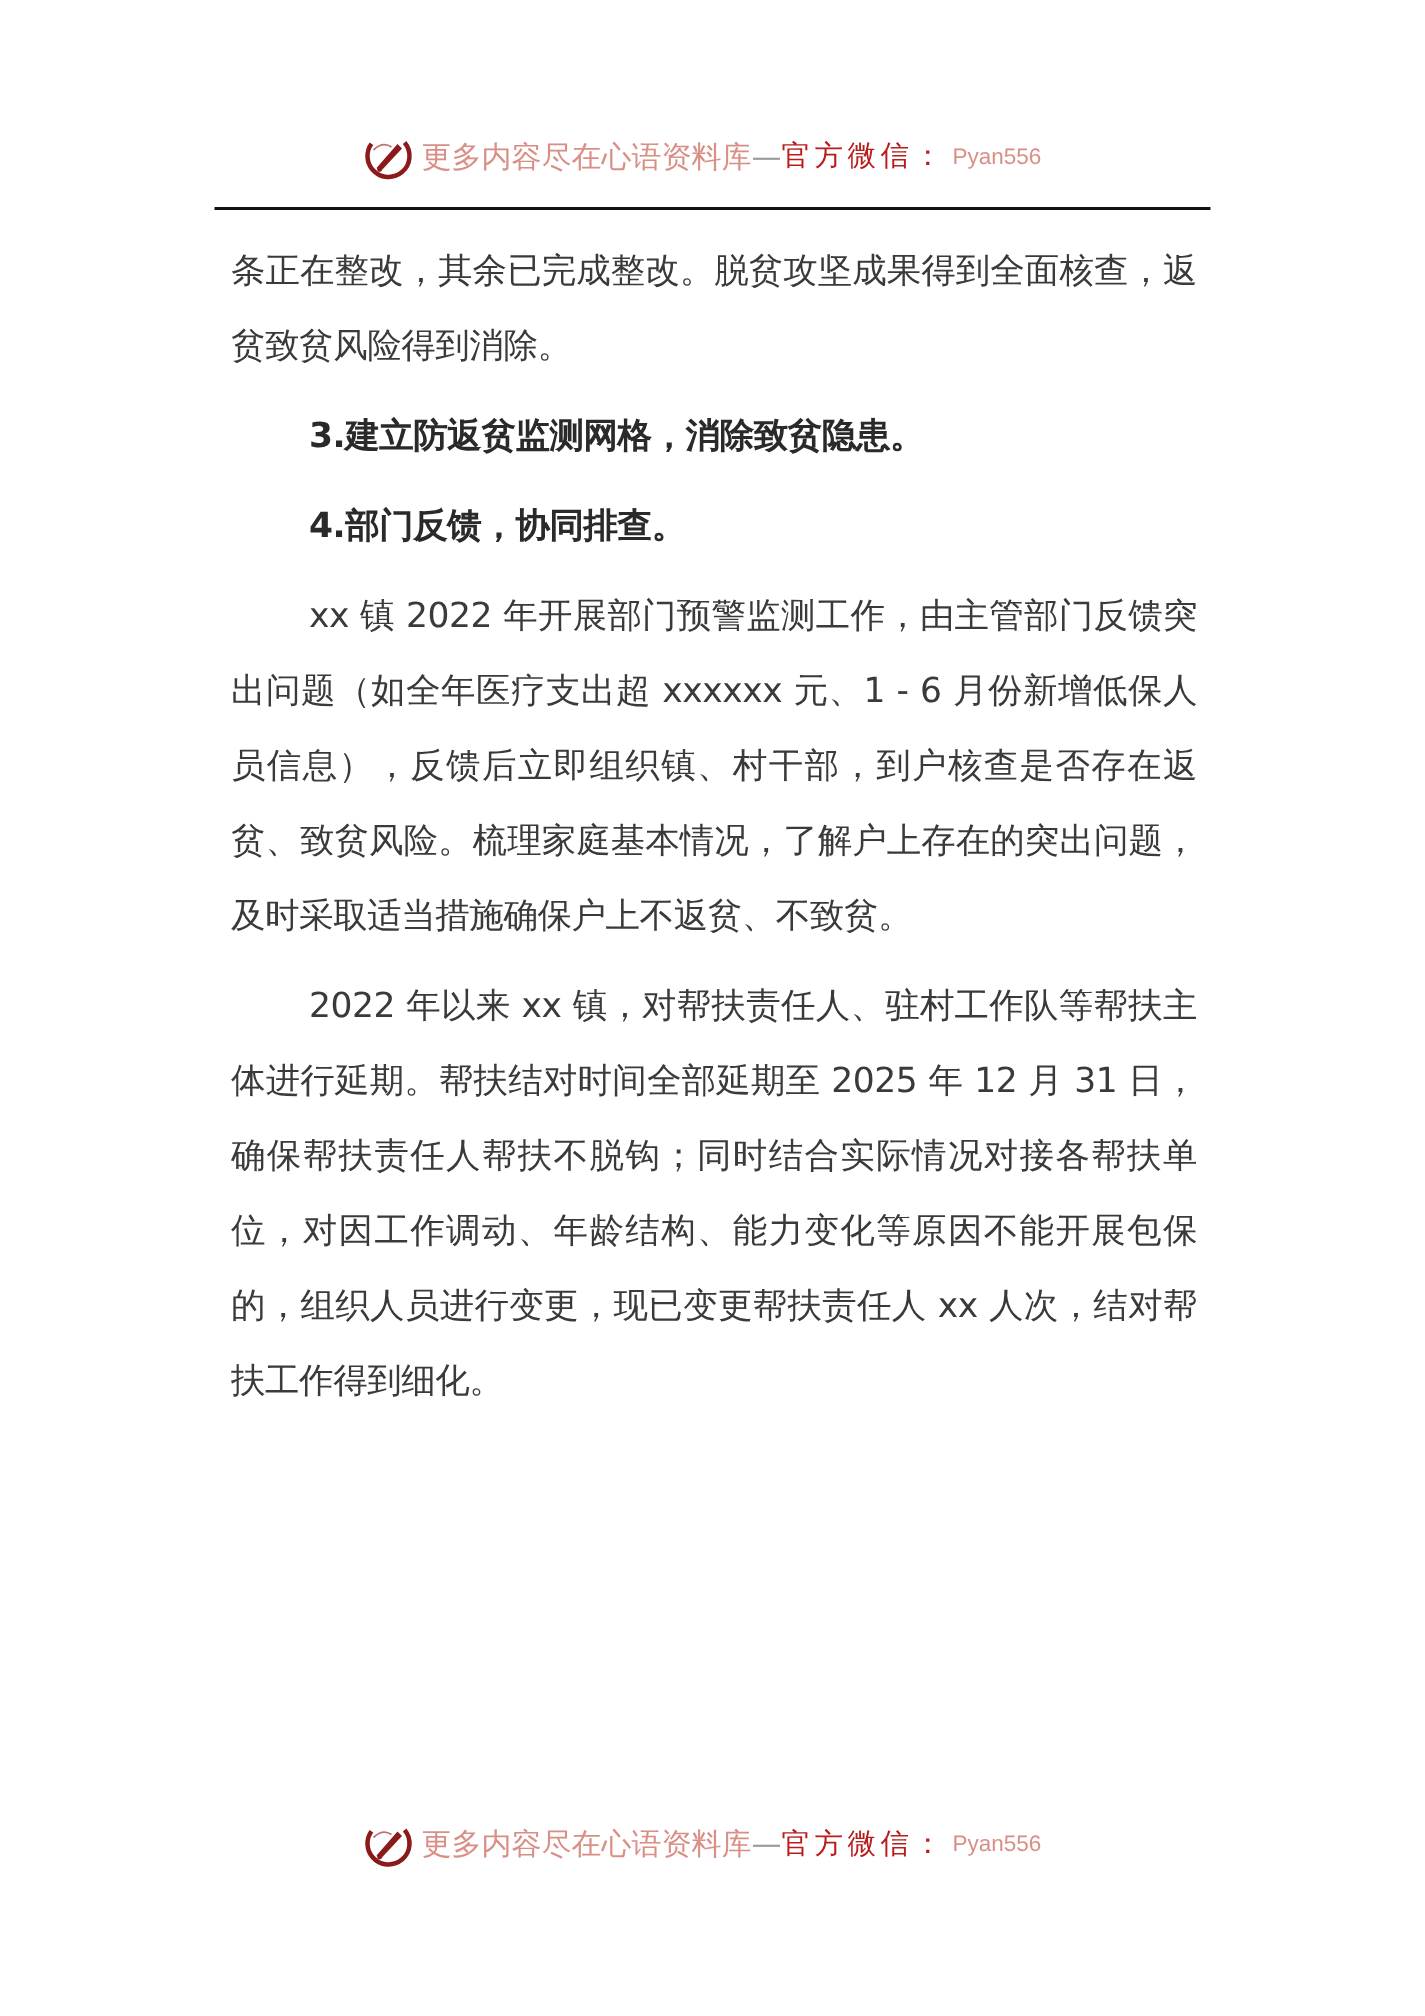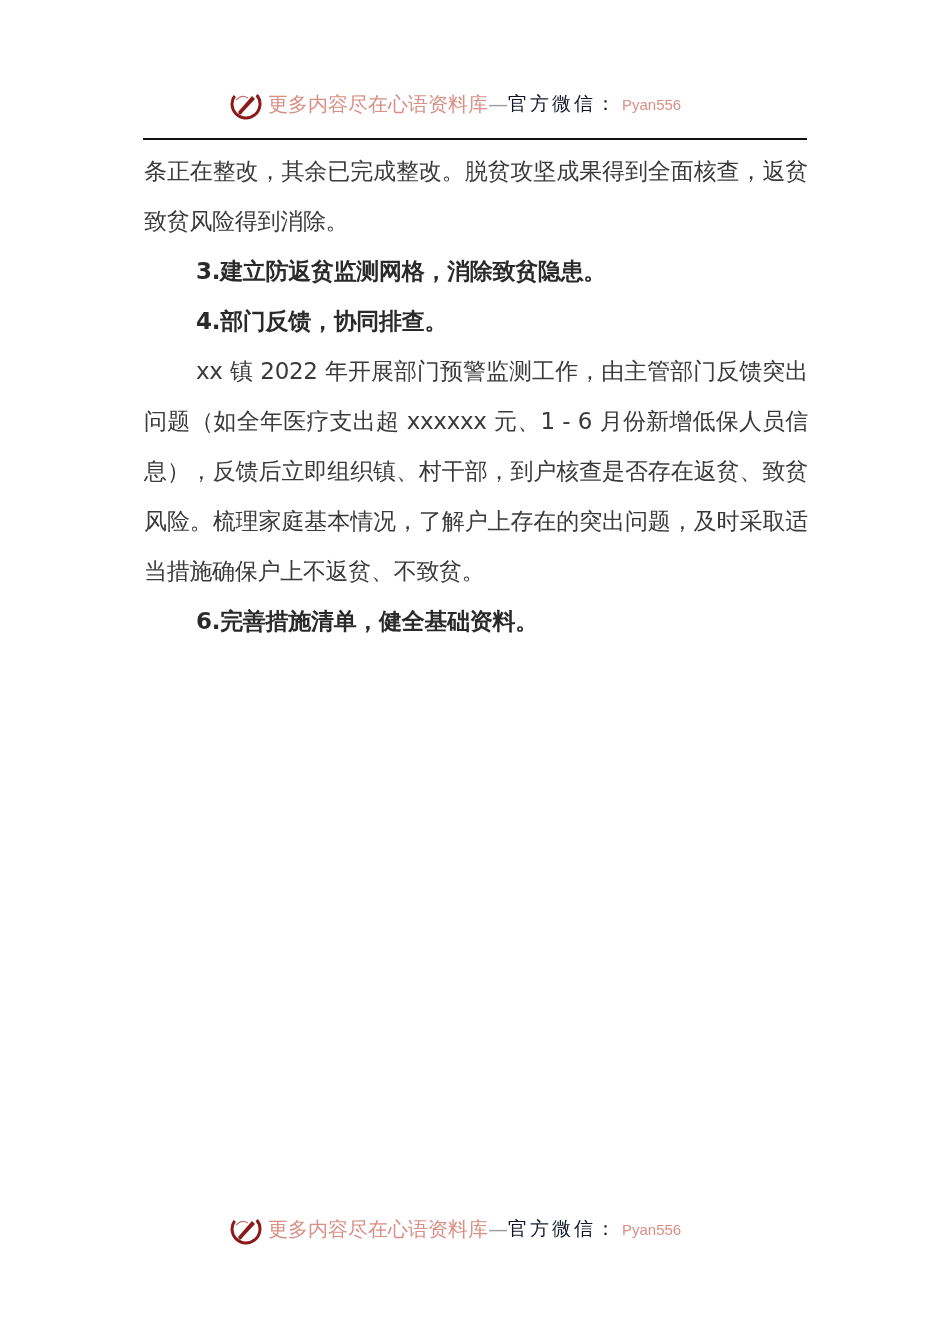--- a/index.html
+++ b/index.html
@@ -1,28 +1,28 @@
 <!DOCTYPE html>
 <html><head>
 <meta charset="utf-8">
 <style>
   html, body { margin: 0; padding: 0; background: #ffffff; }
   body { width: 950px; height: 1344px; position: relative; overflow: hidden;
          font-family: "DejaVu Sans", "Liberation Sans", sans-serif; color: #333333; }
-  .watermark { position: absolute; left: 228px; height: 40px; display: flex; align-items: center; white-space: nowrap; }
+  .watermark { position: absolute; left: 241px; height: 40px; display: flex; align-items: center; white-space: nowrap; }
   .watermark.top { top: 84px; }
   .watermark.bottom { top: 1209px; }
   .wm-logo { width: 36px; height: 36px; margin-right: 4px; }
   .wm-brand { font-family: "DejaVu Serif", "Liberation Serif", serif; color: #d98f86; font-size: 20px; letter-spacing: 0px; }
   .wm-dash { color: #9a9a9a; font-size: 20px; }
-  .wm-label { font-family: Liberation Serif, serif; color: #0f172a; font-size: 19px; letter-spacing: 3px; }
+  .wm-label { font-family: Liberation Serif, serif; color: #b91c1c; font-size: 19px; letter-spacing: 3px; }
   .wm-id { color: #d98f86; font-family: "Liberation Sans", sans-serif; font-size: 15px; margin-left: 4px; }
   .rule { position: absolute; left: 143px; top: 138px; width: 664px; height: 0; border-top: 2px solid #111111; }
   .content { position: absolute; left: 144px; top: 146px; width: 664px; }
-  .p { font-size: 23px; line-height: 50px; margin: 0; text-align: justify; color: #3a3a3a; letter-spacing: -0.3px; }
+  .p { font-size: 23px; line-height: 50px; margin: 10px; text-align: justify; color: #3a3a3a; letter-spacing: -0.3px; }
   .p.indent { text-indent: 52px; }
   .h { font-weight: bold; color: #2a2a2a; }
 </style>
 </head>
 <body>
 
 <div class="watermark top">
   <svg class="wm-logo" viewBox="0 0 36 36">
     <circle cx="18" cy="18" r="14" fill="none" stroke="#8b1a1a" stroke-width="3" stroke-dasharray="62 26" transform="rotate(-40 18 18)"></circle>
     <path d="M10 26 L24 10 L27 13 L13 28 Z" fill="#8b1a1a"></path>
@@ -35,21 +35,21 @@
   <span class="wm-id">Pyan556</span>
 </div>
 
 <div class="rule"></div>
 
 <div class="content">
   <p class="p">条正在整改，其余已完成整改。脱贫攻坚成果得到全面核查，返贫致贫风险得到消除。</p>
   <p class="p indent h">3.建立防返贫监测网格，消除致贫隐患。</p>
   <p class="p indent h">4.部门反馈，协同排查。</p>
   <p class="p indent">xx 镇 2022 年开展部门预警监测工作，由主管部门反馈突出问题（如全年医疗支出超 xxxxxx 元、1 - 6 月份新增低保人员信息），反馈后立即组织镇、村干部，到户核查是否存在返贫、致贫风险。梳理家庭基本情况，了解户上存在的突出问题，及时采取适当措施确保户上不返贫、不致贫。</p>
-  <p class="p indent h">6.完善措施清单，健全基础资料。</p>
+  <p class="p indent">2022 年以来 xx 镇，对帮扶责任人、驻村工作队等帮扶主体进行延期。帮扶结对时间全部延期至 2025 年 12 月 31 日，确保帮扶责任人帮扶不脱钩；同时结合实际情况对接各帮扶单位，对因工作调动、年龄结构、能力变化等原因不能开展包保的，组织人员进行变更，现已变更帮扶责任人 xx 人次，结对帮扶工作得到细化。</p>
 </div>
 
 <div class="watermark bottom">
   <svg class="wm-logo" viewBox="0 0 36 36">
     <circle cx="18" cy="18" r="14" fill="none" stroke="#8b1a1a" stroke-width="3" stroke-dasharray="62 26" transform="rotate(-40 18 18)"></circle>
     <path d="M10 26 L24 10 L27 13 L13 28 Z" fill="#8b1a1a"></path>
     <path d="M8 14 Q14 8 20 12" fill="none" stroke="#c07070" stroke-width="1.2"></path>
     <circle cx="12" cy="27" r="1.6" fill="#8b1a1a"></circle>
   </svg>
   <span class="wm-brand">更多内容尽在心语资料库</span>

